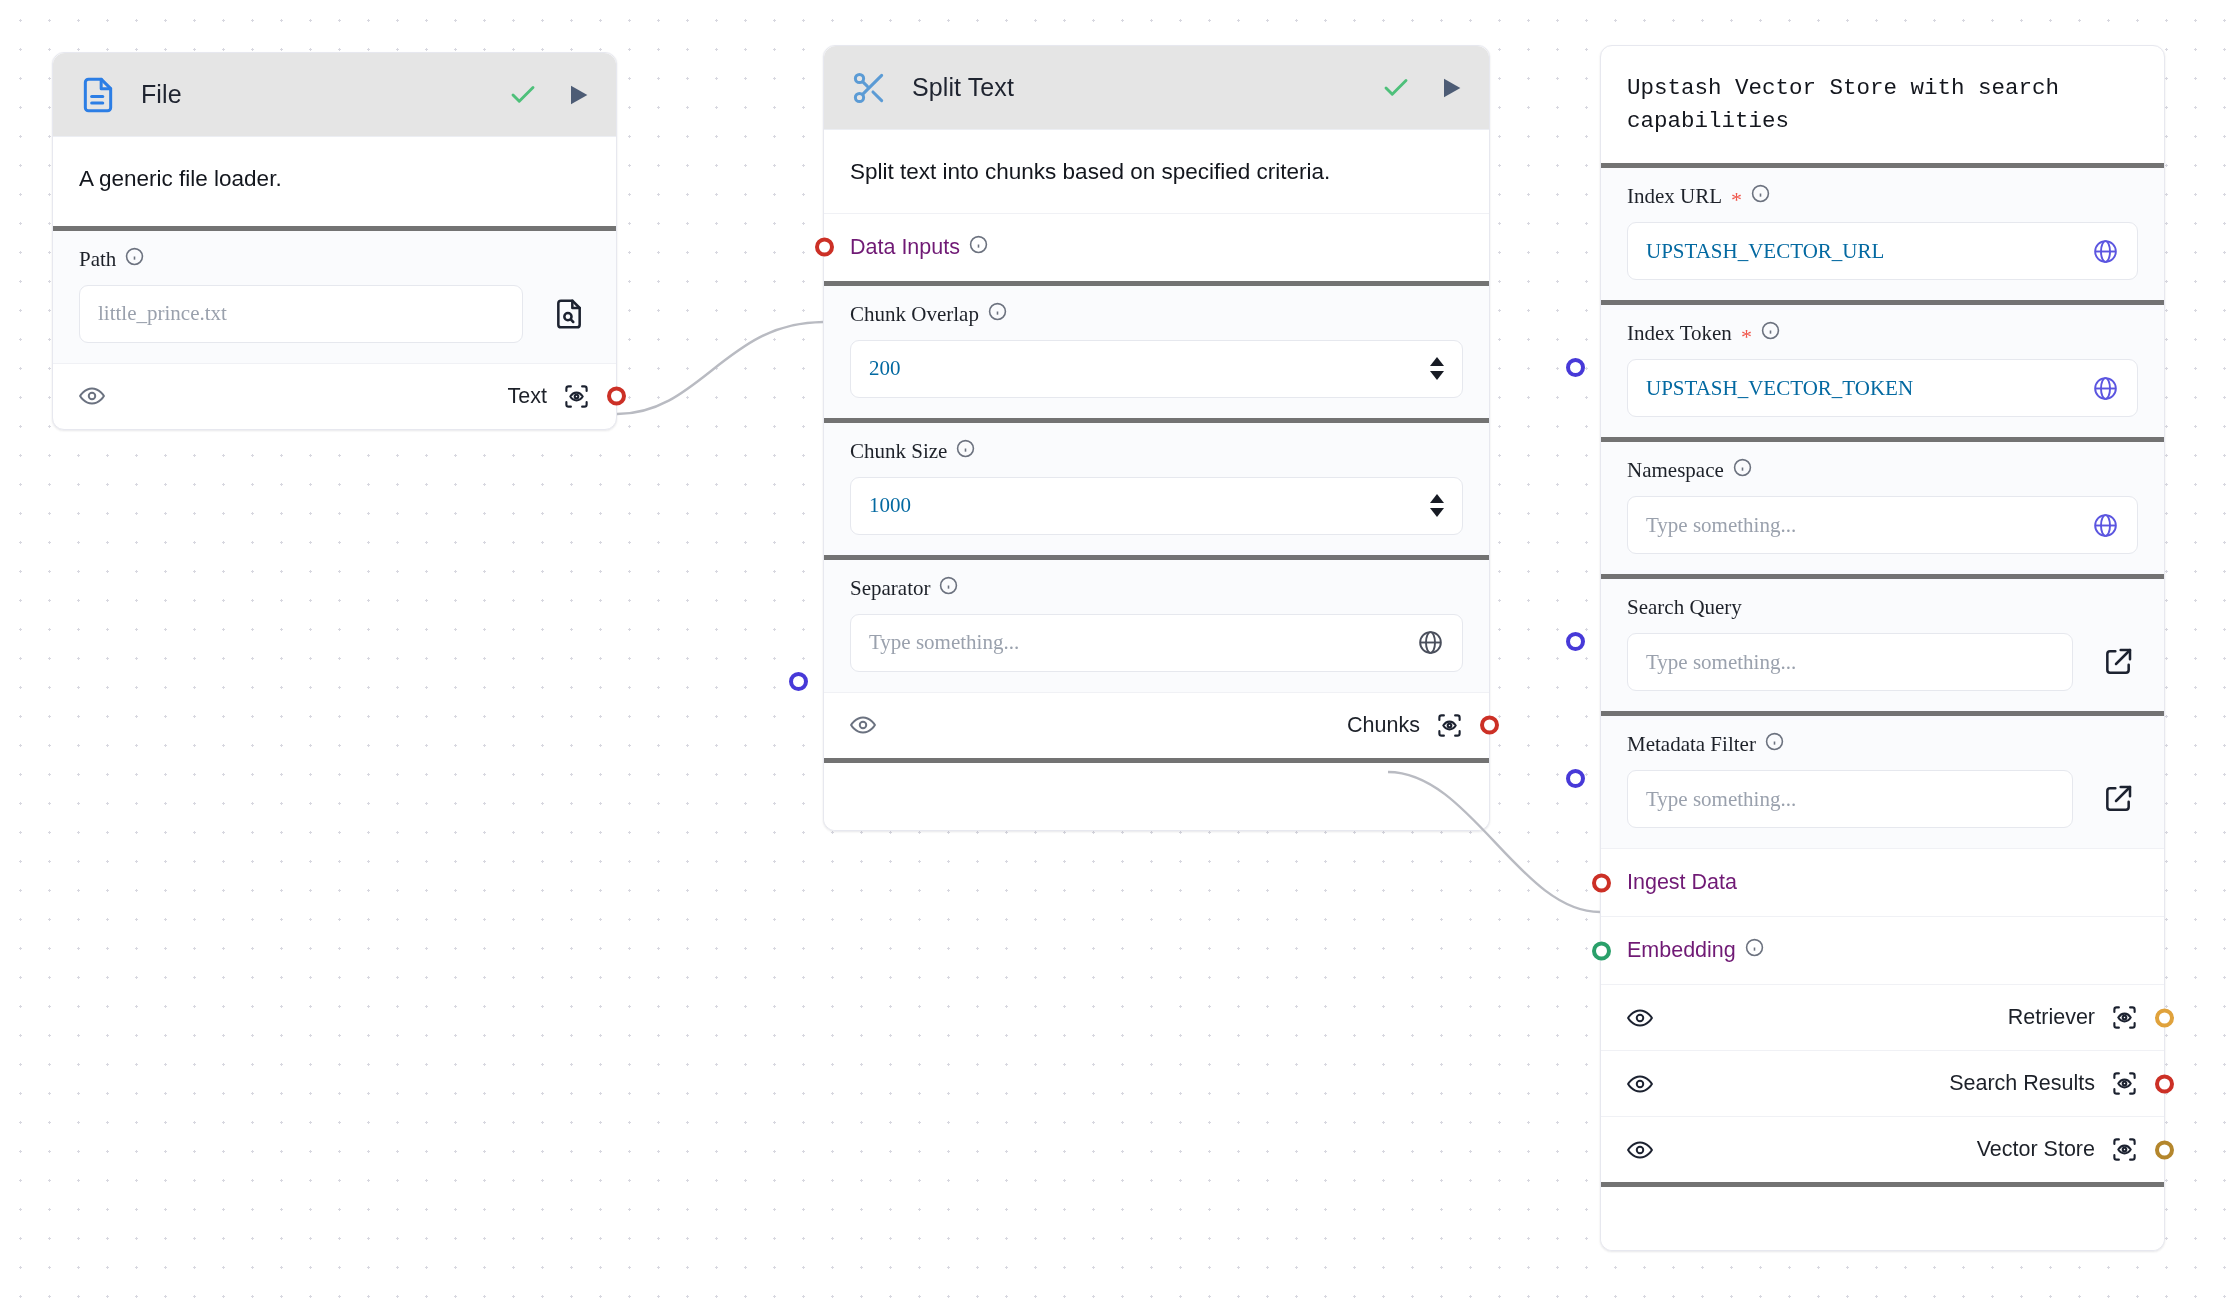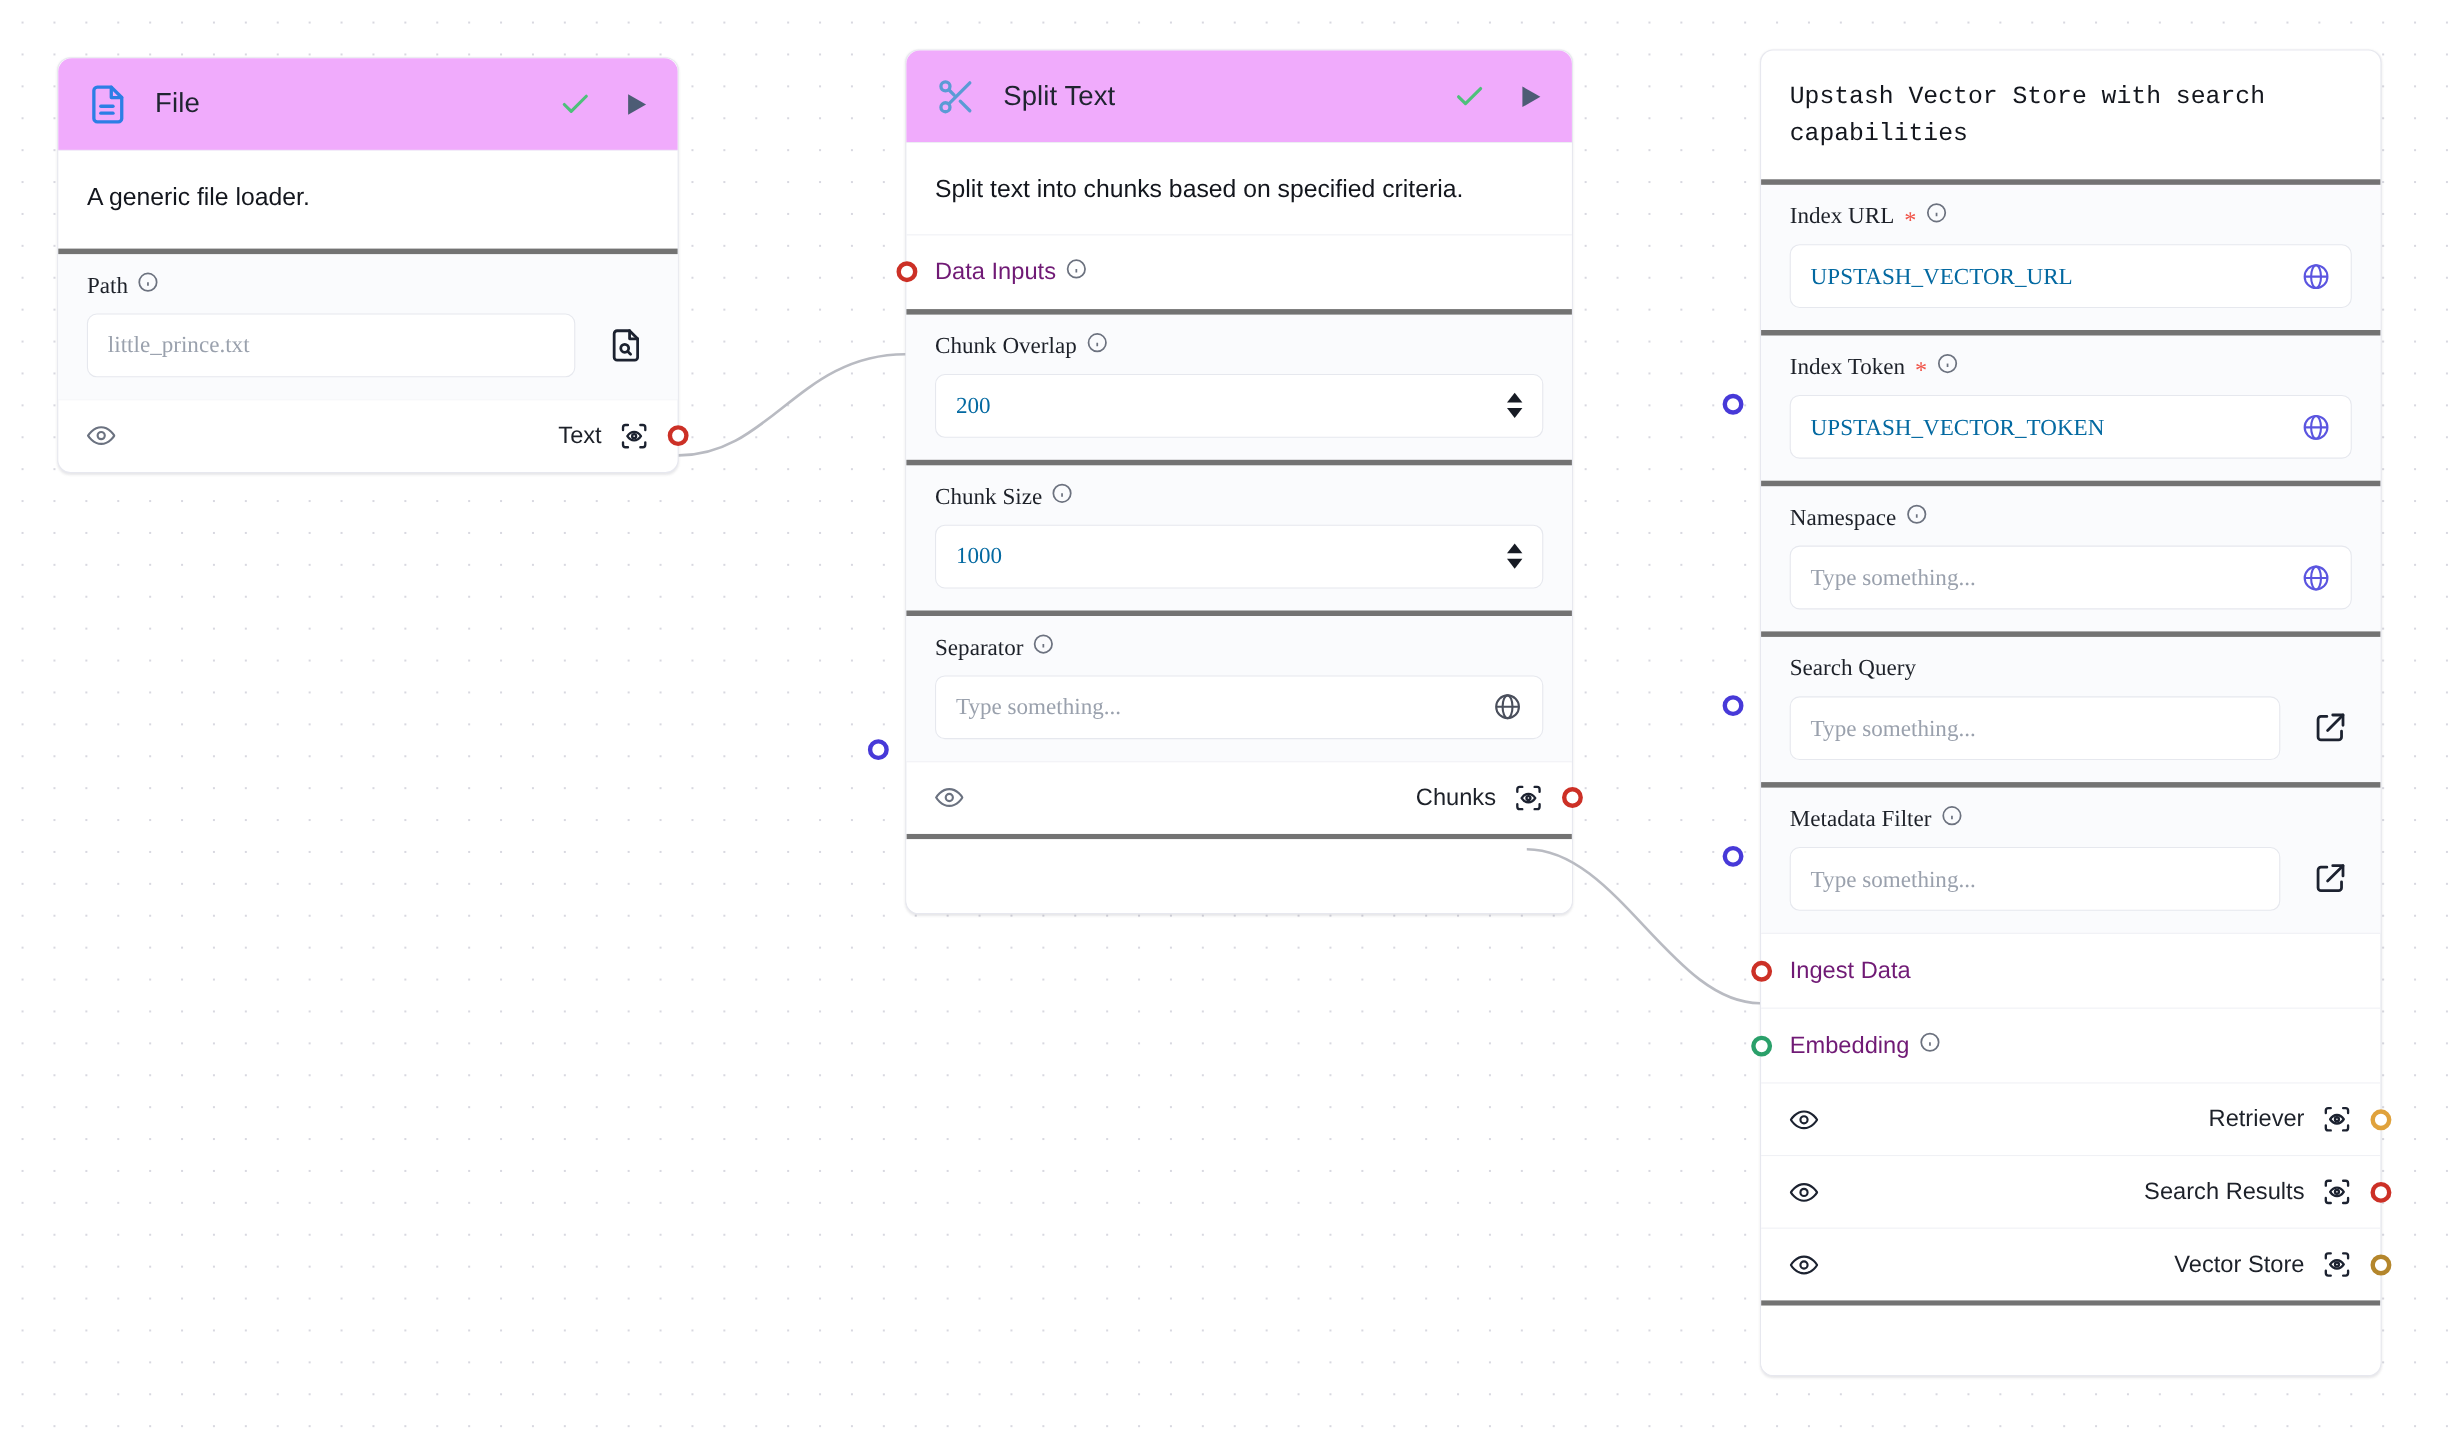--- a/index.html
+++ b/index.html
@@ -22,21 +22,21 @@
   .node {
     position: absolute;
     background: #ffffff;
     border: 1px solid #e7e8ef;
     border-radius: 12px;
     box-shadow: 0 1px 2px rgba(16,24,40,.05), 0 1px 3px rgba(16,24,40,.05);
     overflow: visible;
   }
   .node-head {
     display: flex; align-items: center;
-    background: #f0abfc;
+    background: #e5e5e5;
     border-bottom: 1px solid #eceef3;
     border-radius: 12px 12px 0 0;
     padding: 0 24px;
     height: 84px;
   }
   .node-icon { width: 42px; height: 42px; display:flex; align-items:center; justify-content:center; flex:0 0 auto; }
   .node-title {
     font-size: 25px; color: #1f2430; font-weight: 400;
     margin-left: 22px; white-space: nowrap; letter-spacing: .1px;
   }
@@ -208,21 +208,21 @@
           <path d="M21 17v2a2 2 0 0 1-2 2h-2"></path>
             <path d="M7 21H5a2 2 0 0 1-2-2v-2"></path>
           <circle cx="12" cy="12" r="1.6"></circle>
             <path d="M6.5 12s2.2-3.4 5.5-3.4S17.5 12 17.5 12s-2.2 3.4-5.5 3.4S6.5 12 6.5 12z"></path>
         </svg>
       </span>
       <span class="handle red" style="right:-9.5px; top:50%; transform:translateY(-50%);"></span>
     </div>
   </div>
 
-  <div class="node" style="left:823px; top:45px; width:607px;">
+  <div class="node" style="left:823px; top:45px; width:667px;">
     <div class="node-head">
       <span class="node-icon">
         <svg width="38" height="38" viewBox="0 0 24 24" fill="none" stroke="#5b9bd5" stroke-width="1.9" stroke-linecap="round" stroke-linejoin="round">
           <circle cx="6" cy="6" r="2.6"></circle>
             <circle cx="6" cy="18" r="2.6"></circle>
           <line x1="20" y1="4" x2="8.1" y2="15.9"></line>
             <line x1="14.5" y1="14.5" x2="20" y2="20"></line>
           <line x1="8.1" y1="8.1" x2="11" y2="11"></line>
         </svg>
       </span>

